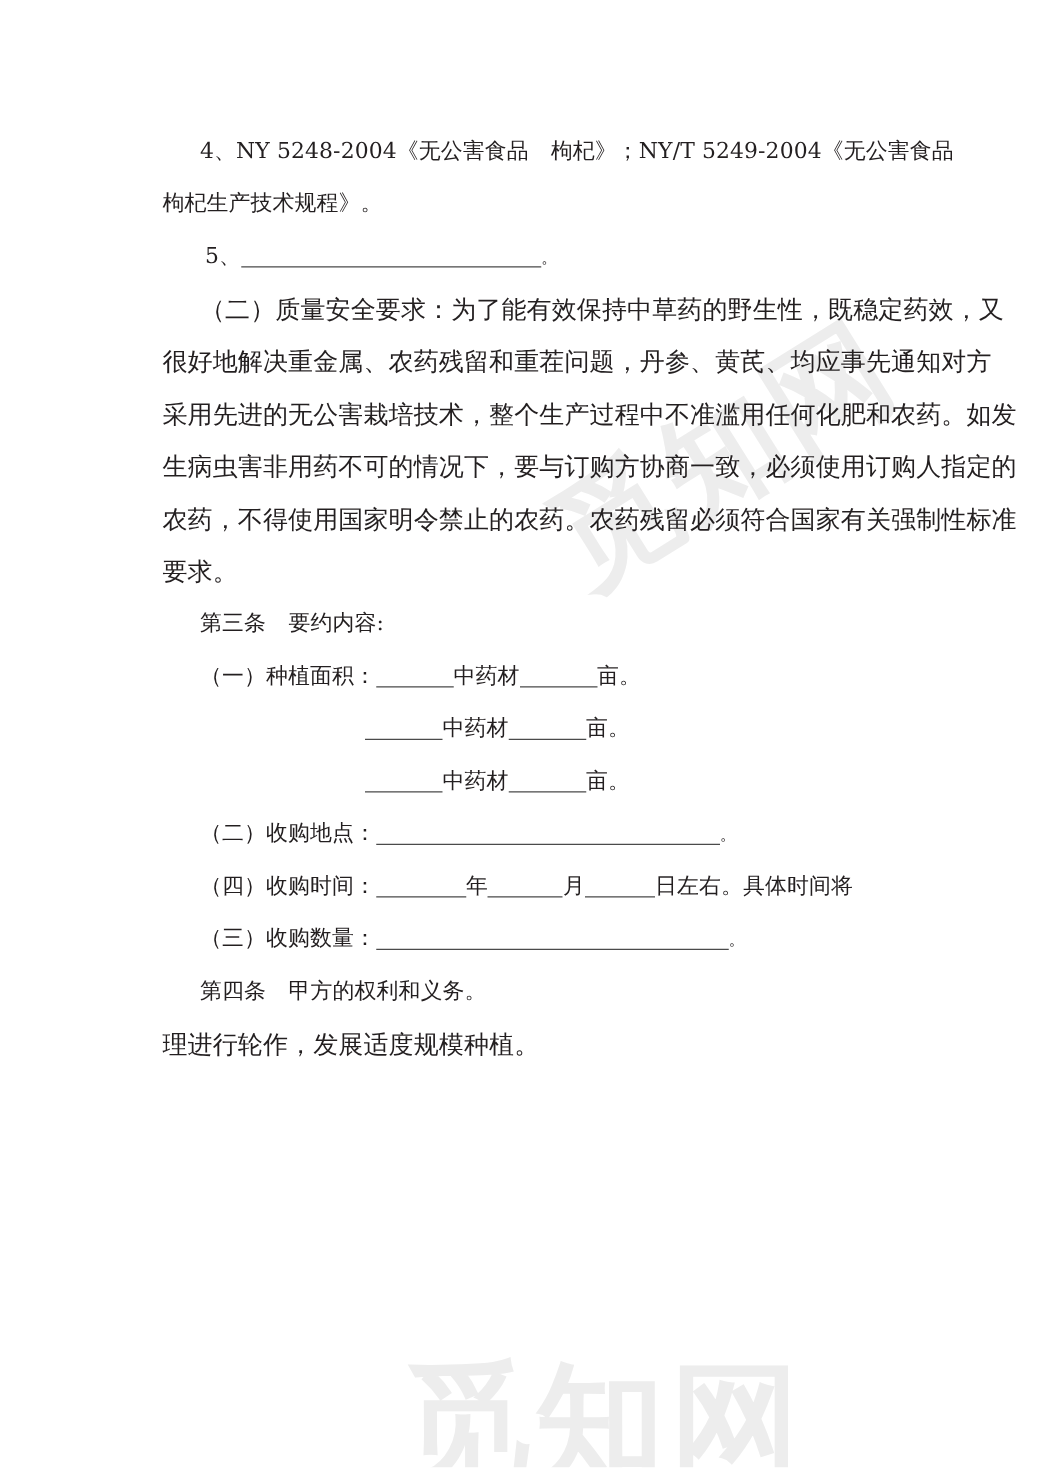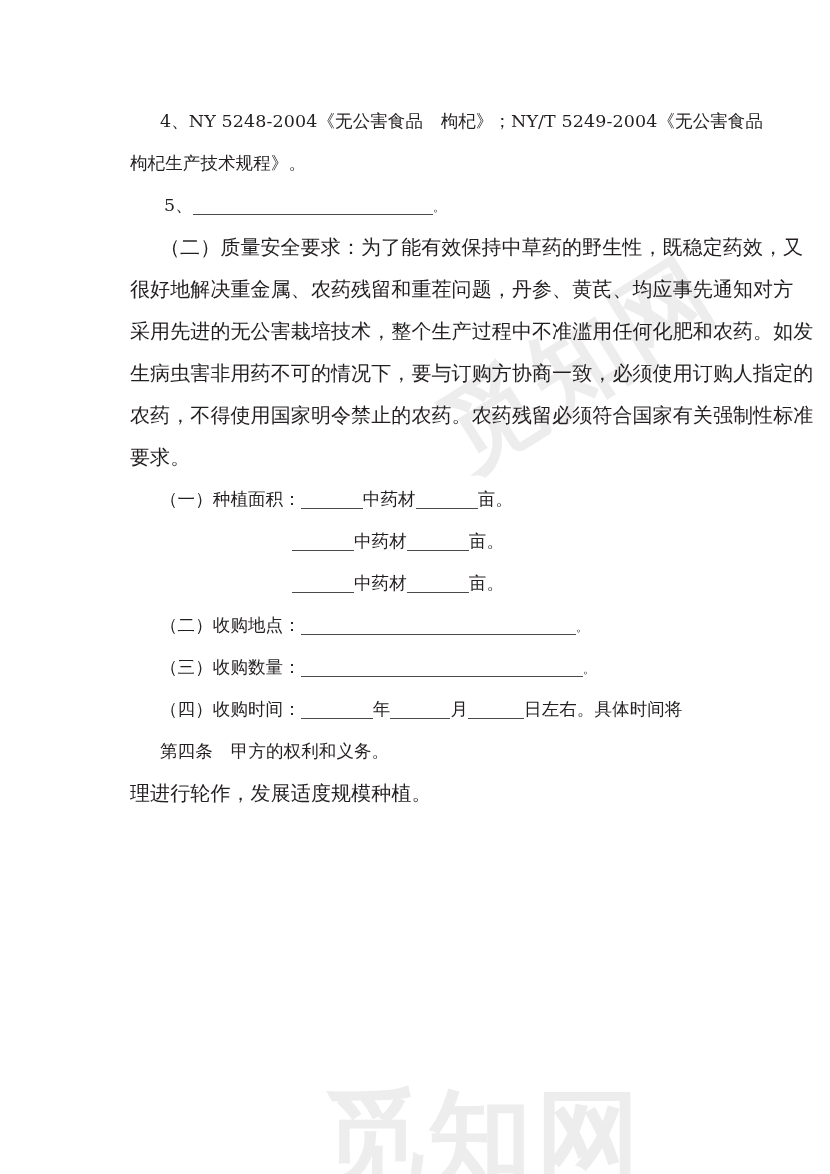--- a/index.html
+++ b/index.html
@@ -109,43 +109,46 @@
 
     <div class="para">
       <div class="pline ind">（二）质量安全要求：为了能有效保持中草药的野生性，既稳定药效，又</div>
       <div class="pline">很好地解决重金属、农药残留和重茬问题，丹参、黄芪、均应事先通知对方</div>
       <div class="pline">采用先进的无公害栽培技术，整个生产过程中不准滥用任何化肥和农药。如发</div>
       <div class="pline">生病虫害非用药不可的情况下，要与订购方协商一致，必须使用订购人指定的</div>
       <div class="pline">农药，不得使用国家明令禁止的农药。农药残留必须符合国家有关强制性标准</div>
       <div class="pline">要求。</div>
     </div>
 
+    <div class="line indent">
+      <span>第三条</span><span class="sp-wide"></span><span>要约内容:</span>
+    </div>
 
     <div class="line indent">
       <span>（一）种植面积：</span><span class="blk b-w62"></span><span>中药材</span><span class="blk b-w62"></span><span>亩。</span>
     </div>
 
     <div class="line area-row">
       <span class="blk b-w62"></span><span>中药材</span><span class="blk b-w62"></span><span>亩。</span>
     </div>
 
     <div class="line area-row">
       <span class="blk b-w62"></span><span>中药材</span><span class="blk b-w62"></span><span>亩。</span>
     </div>
 
     <div class="line indent">
       <span>（二）收购地点：</span><span class="blk b-w275"></span><span class="nowrapsmall">。</span>
     </div>
 
     <div class="line indent">
-      <span>（三）收购数量：</span><span class="blk b-w282"></span><span class="nowrapsmall">。</span>
+      <span>（四）收购时间：</span><span class="blk b-w72"></span><span>年</span><span class="blk b-w60"></span><span>月</span><span class="blk b-w56"></span><span>日左右。具体时间将</span>
     </div>
 
     <div class="line indent">
-      <span>（四）收购时间：</span><span class="blk b-w72"></span><span>年</span><span class="blk b-w60"></span><span>月</span><span class="blk b-w56"></span><span>日左右。具体时间将</span>
+      <span>（三）收购数量：</span><span class="blk b-w282"></span><span class="nowrapsmall">。</span>
     </div>
 
     <div class="line indent">
       <span>第四条</span><span class="sp-wide"></span><span>甲方的权利和义务。</span>
     </div>
 
     <div class="para">
       <div class="pline">理进行轮作，发展适度规模种植。</div>
     </div>
 

